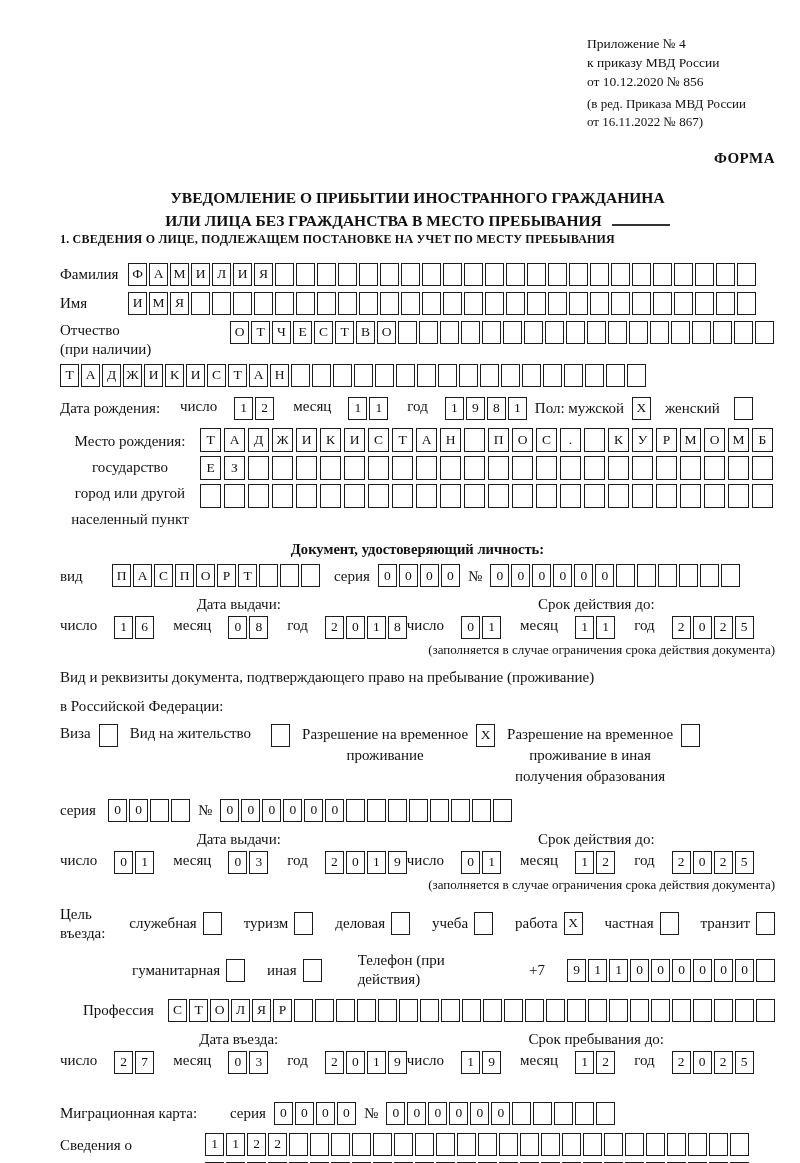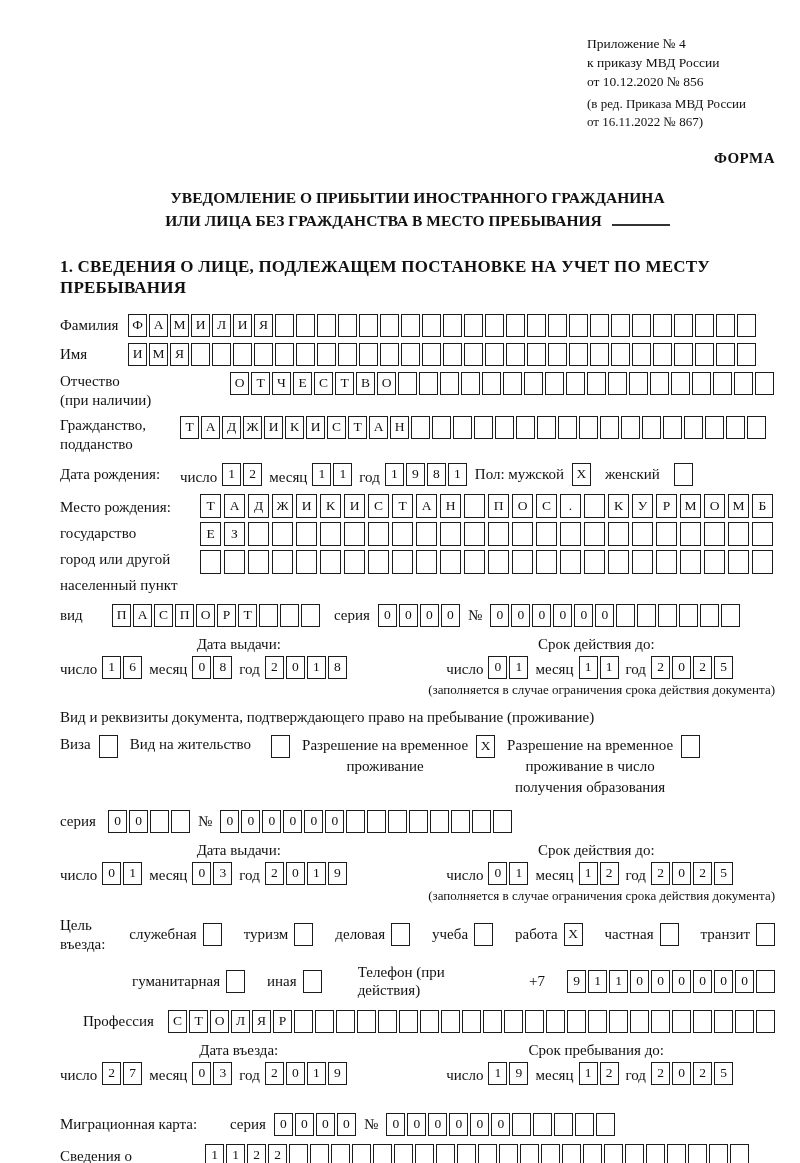--- a/index.html
+++ b/index.html
@@ -9,41 +9,41 @@
     font-family:"Liberation Serif","DejaVu Serif",serif;
     color:#111;font-size:15px;line-height:1.25;
   }
   
   .hdr{margin-left:auto;width:188px;font-size:13.5px;line-height:19px;}
   .hdr-sub{margin-top:4px;font-size:13px;line-height:18px;}
   .forma{margin-top:18px;text-align:right;font-weight:bold;font-size:15px;letter-spacing:.5px;}
   
   .title{margin-top:18px;text-align:center;font-weight:bold;font-size:15.5px;line-height:23px;}
   .uline{display:inline-block;width:58px;border-bottom:2px solid #333;margin-left:10px;vertical-align:baseline;}
-  .sec{margin-top:24px;font-weight:bold;font-size:17px;letter-spacing:.2px;}
+  .sec{font-weight:bold;font-size:12px;letter-spacing:.2px;}
   
   .row{display:flex;align-items:center;margin-top:6px;}
   .row.top{align-items:flex-start;}
   .lbl{flex:none;}
   .cells{display:flex;gap:2px;flex:none;}
   .cells.wide{gap:3px;}
   .cell{
     box-sizing:border-box;flex:none;width:19px;height:23px;
     border:1.5px solid #1c1c1c;display:flex;align-items:center;justify-content:center;
     font-size:13.5px;background:#fff;
   }
   .cells.wide .cell{width:21px;height:24px;}
   .stack{display:flex;flex-direction:column;gap:4px;}
   .w68{width:68px;} .w170{width:170px;} .w120{width:120px;} .w140{width:140px;} .w85{width:85px;}
   .gap8{margin-left:8px;} .gap14{margin-left:14px;}
   
   .dates-head{display:flex;margin-top:8px;}
   .dates-head div{width:50%;text-align:center;}
   .dates-row{display:flex;align-items:center;margin-top:2px;}
-  .dgroup{display:flex;align-items:flex-end;gap:5px;}
+  .dgroup{display:flex;align-items:flex-start;gap:17px;}
   .dgroup .sp{margin-left:2px;}
   .right-group{margin-left:auto;margin-right:42px;}
   .note{margin-top:3px;text-align:right;font-size:13px;}
   .center-bold{margin-top:8px;text-align:center;font-weight:bold;font-size:14.6px;}
   .intro{margin-top:10px;}
   
   .opts{display:flex;align-items:flex-start;margin-top:8px;gap:12px;}
   .opt{display:flex;align-items:flex-start;gap:8px;}
   .opt .txt{text-align:center;line-height:21px;}
   .chk{margin-top:0;}
@@ -178,24 +178,20 @@
         <span class="cell"></span>
         <span class="cell"></span>
         <span class="cell"></span>
         <span class="cell"></span>
         <span class="cell"></span>
         <span class="cell"></span>
       </div>
   </div>
 
   <div class="row top">
-    <div class="lbl w120">
-      <div>Гражданство,</div>
-      <div>подданство</div>
-    </div>
     <div class="cells">
         <span class="cell">Т</span>
         <span class="cell">А</span>
         <span class="cell">Д</span>
         <span class="cell">Ж</span>
         <span class="cell">И</span>
         <span class="cell">К</span>
         <span class="cell">И</span>
         <span class="cell">С</span>
         <span class="cell">Т</span>
@@ -245,21 +241,21 @@
     <span class="gap8">Пол: мужской</span>
     <div class="cells gap8">
         <span class="cell">X</span>
       </div>
     <span class="gap14">женский</span>
     <div class="cells gap14">
         <span class="cell"></span>
       </div>
   </div>
 
-  <div class="row top" style="margin-top:8px;">
+  <div class="row top" style="margin-top:8px;text-align:center;">
     <div class="lbl w140" style="line-height:26px;">
       <div>Место рождения:</div>
       <div>государство</div>
       <div>город или другой</div>
       <div>населенный пункт</div>
     </div>
     <div class="stack">
       <div class="cells wide">
           <span class="cell">Т</span>
           <span class="cell">А</span>
@@ -334,20 +330,21 @@
           <span class="cell"></span>
           <span class="cell"></span>
           <span class="cell"></span>
           <span class="cell"></span>
           <span class="cell"></span>
           <span class="cell"></span>
         </div>
     </div>
   </div>
 
+  <div class="center-bold">Документ, удостоверяющий личность:</div>
 
   <div class="row">
     <div class="lbl" style="width:52px;">вид</div>
     <div class="cells">
         <span class="cell">П</span>
         <span class="cell">А</span>
         <span class="cell">С</span>
         <span class="cell">П</span>
         <span class="cell">О</span>
         <span class="cell">Р</span>
@@ -420,20 +417,21 @@
           <span class="cell">2</span>
           <span class="cell">0</span>
           <span class="cell">2</span>
           <span class="cell">5</span>
         </div>
     </div>
   </div>
   <div class="note">(заполняется в случае ограничения срока действия документа)</div>
 
   <div class="intro">Вид и реквизиты документа, подтверждающего право на пребывание (проживание)</div>
+  <div class="intro">в Российской Федерации:</div>
 
   <div class="opts">
     <div class="opt">
       <span>Виза</span>
       <div class="cells chk">
           <span class="cell"></span>
         </div>
     </div>
     <div class="opt">
       <span>Вид на жительство</span>
@@ -446,21 +444,21 @@
         <div>Разрешение на временное</div>
         <div>проживание</div>
       </div>
       <div class="cells chk">
           <span class="cell">X</span>
         </div>
     </div>
     <div class="opt">
       <div class="txt">
         <div>Разрешение на временное</div>
-        <div>проживание в число</div>
+        <div>проживание в иная</div>
         <div>получения образования</div>
       </div>
       <div class="cells chk">
           <span class="cell"></span>
         </div>
     </div>
   </div>
 
   <div class="row" style="margin-top:12px;">
     <div class="lbl" style="width:48px;">серия</div>

